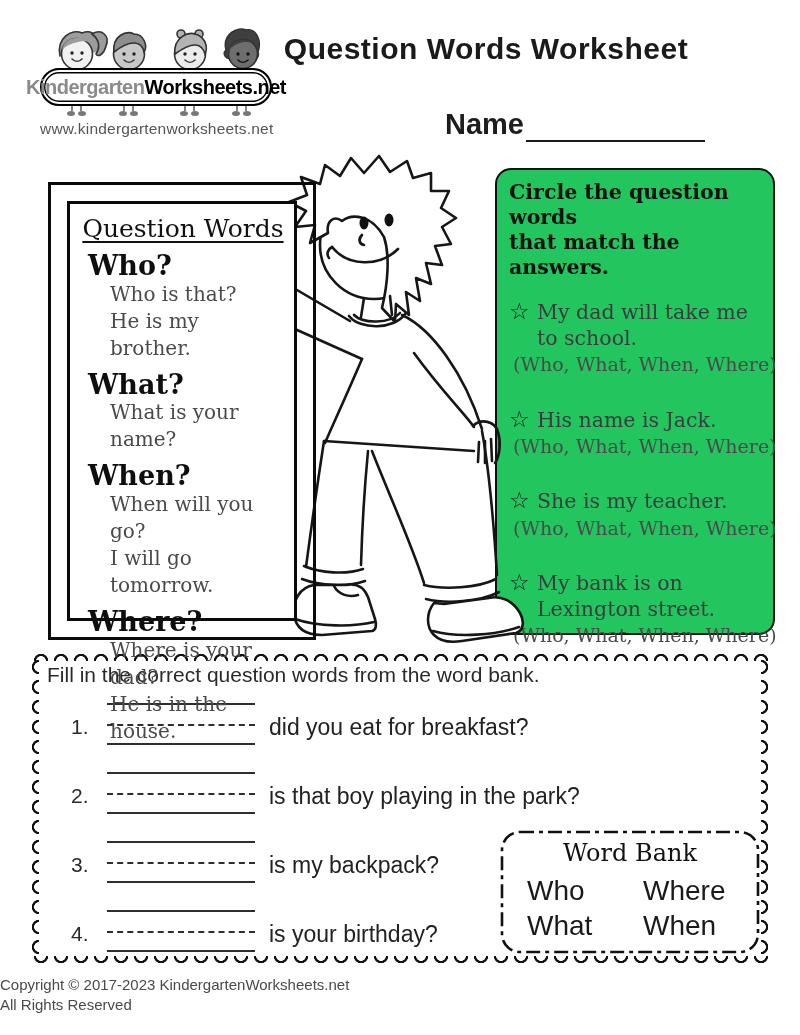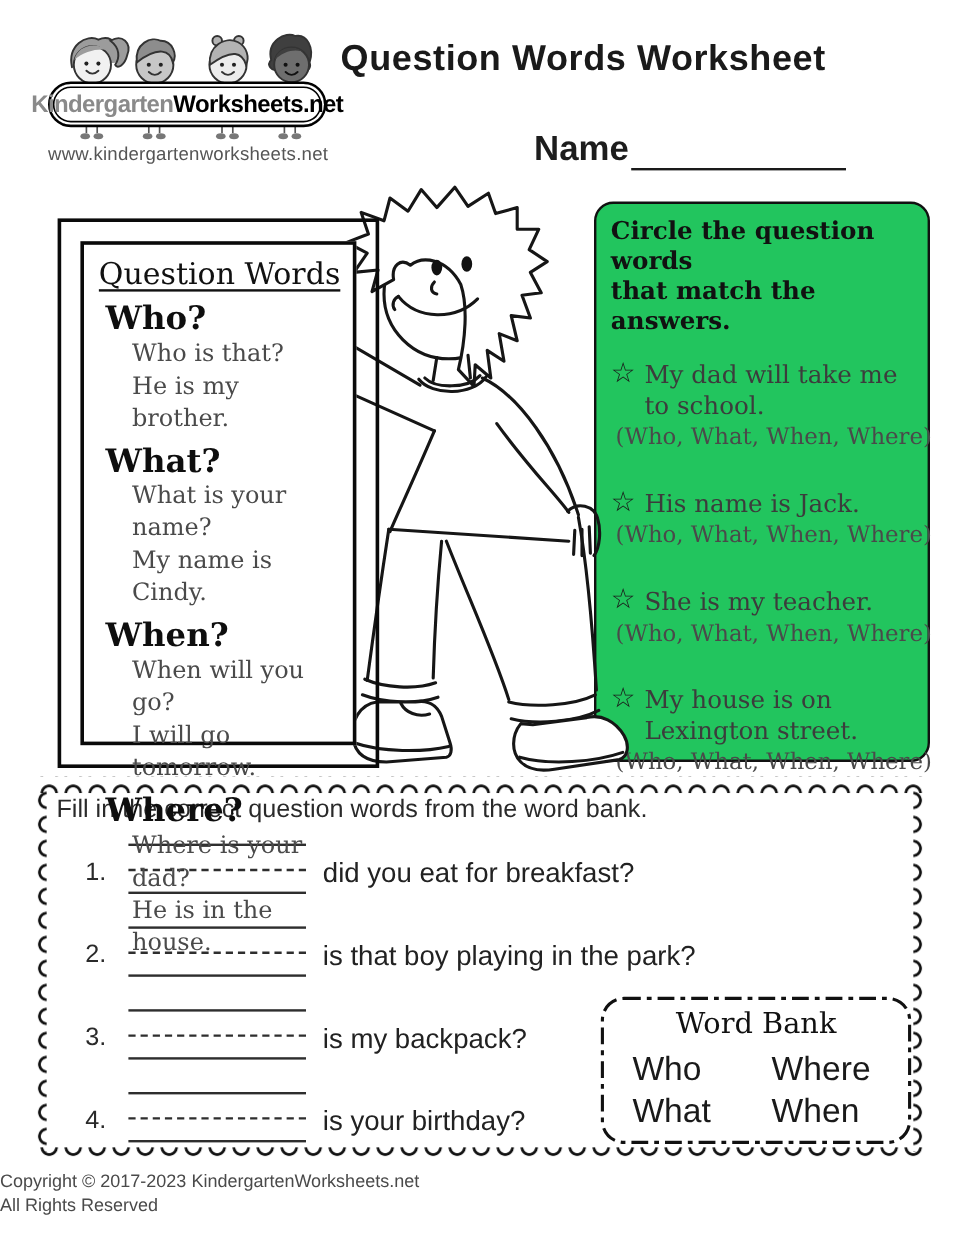--- a/index.html
+++ b/index.html
@@ -182,21 +182,20 @@
       <div class="qwords-title">Question Words</div>
 
       <div class="entry">
         <div class="qword">Who?</div>
         <div class="qline">Who is that?</div>
         <div class="qline">He is my brother.</div>
       </div>
       <div class="entry">
         <div class="qword">What?</div>
         <div class="qline">What is your name?</div>
-        <div class="qline">My name is Cindy.</div>
       </div>
       <div class="entry">
         <div class="qword">When?</div>
         <div class="qline">When will you go?</div>
         <div class="qline">I will go tomorrow.</div>
       </div>
       <div class="entry">
         <div class="qword">Where?</div>
         <div class="qline">Where is your dad?</div>
         <div class="qline">He is in the house.</div>
@@ -220,21 +219,21 @@
       <span>His name is Jack.</span>
       <div class="copts">(Who, What, When, Where)</div>
     </div>
     <div class="citem gap-big">
       <span class="cstar">☆</span>
       <span>She is my teacher.</span>
       <div class="copts">(Who, What, When, Where)</div>
     </div>
     <div class="citem gap-big">
       <span class="cstar">☆</span>
-      <span>My house is on Lexington street.</span>
+      <span>My bank is on Lexington street.</span>
       <div class="copts">(Who, What, When, Where)</div>
     </div>
   </div>
 
   <svg class="boy" width="260" height="505" viewBox="0 0 260 505">
     <g fill="none" stroke="#161616" stroke-width="2.6" stroke-linecap="round" stroke-linejoin="round">
       <circle cx="106" cy="100" r="54" fill="#fff"></circle>
       <path fill="#fff" d="M60 88 L42 98 L47 80 L27 82 L38 66 L21 57 L39 50 L33 32 L52 39 L57 20 L72 31 L83 13 L96 28 L111 11 L122 27 L139 16 L145 33 L163 28 L163 46 L181 46 L173 63 L188 73 L174 82 L183 99 L167 101 L174 120 L158 118 L163 139 L148 133 L152 156 L138 147 L141 170 L128 159 L127 177 L114 163 C120 138 122 110 116 92 C104 70 84 68 74 76 C66 70 58 76 60 88 Z"></path>
       <ellipse cx="96" cy="78" rx="4.5" ry="6.5" fill="#111" stroke="none"></ellipse>
       <ellipse cx="121" cy="75" rx="4.5" ry="6.5" fill="#111" stroke="none"></ellipse>

